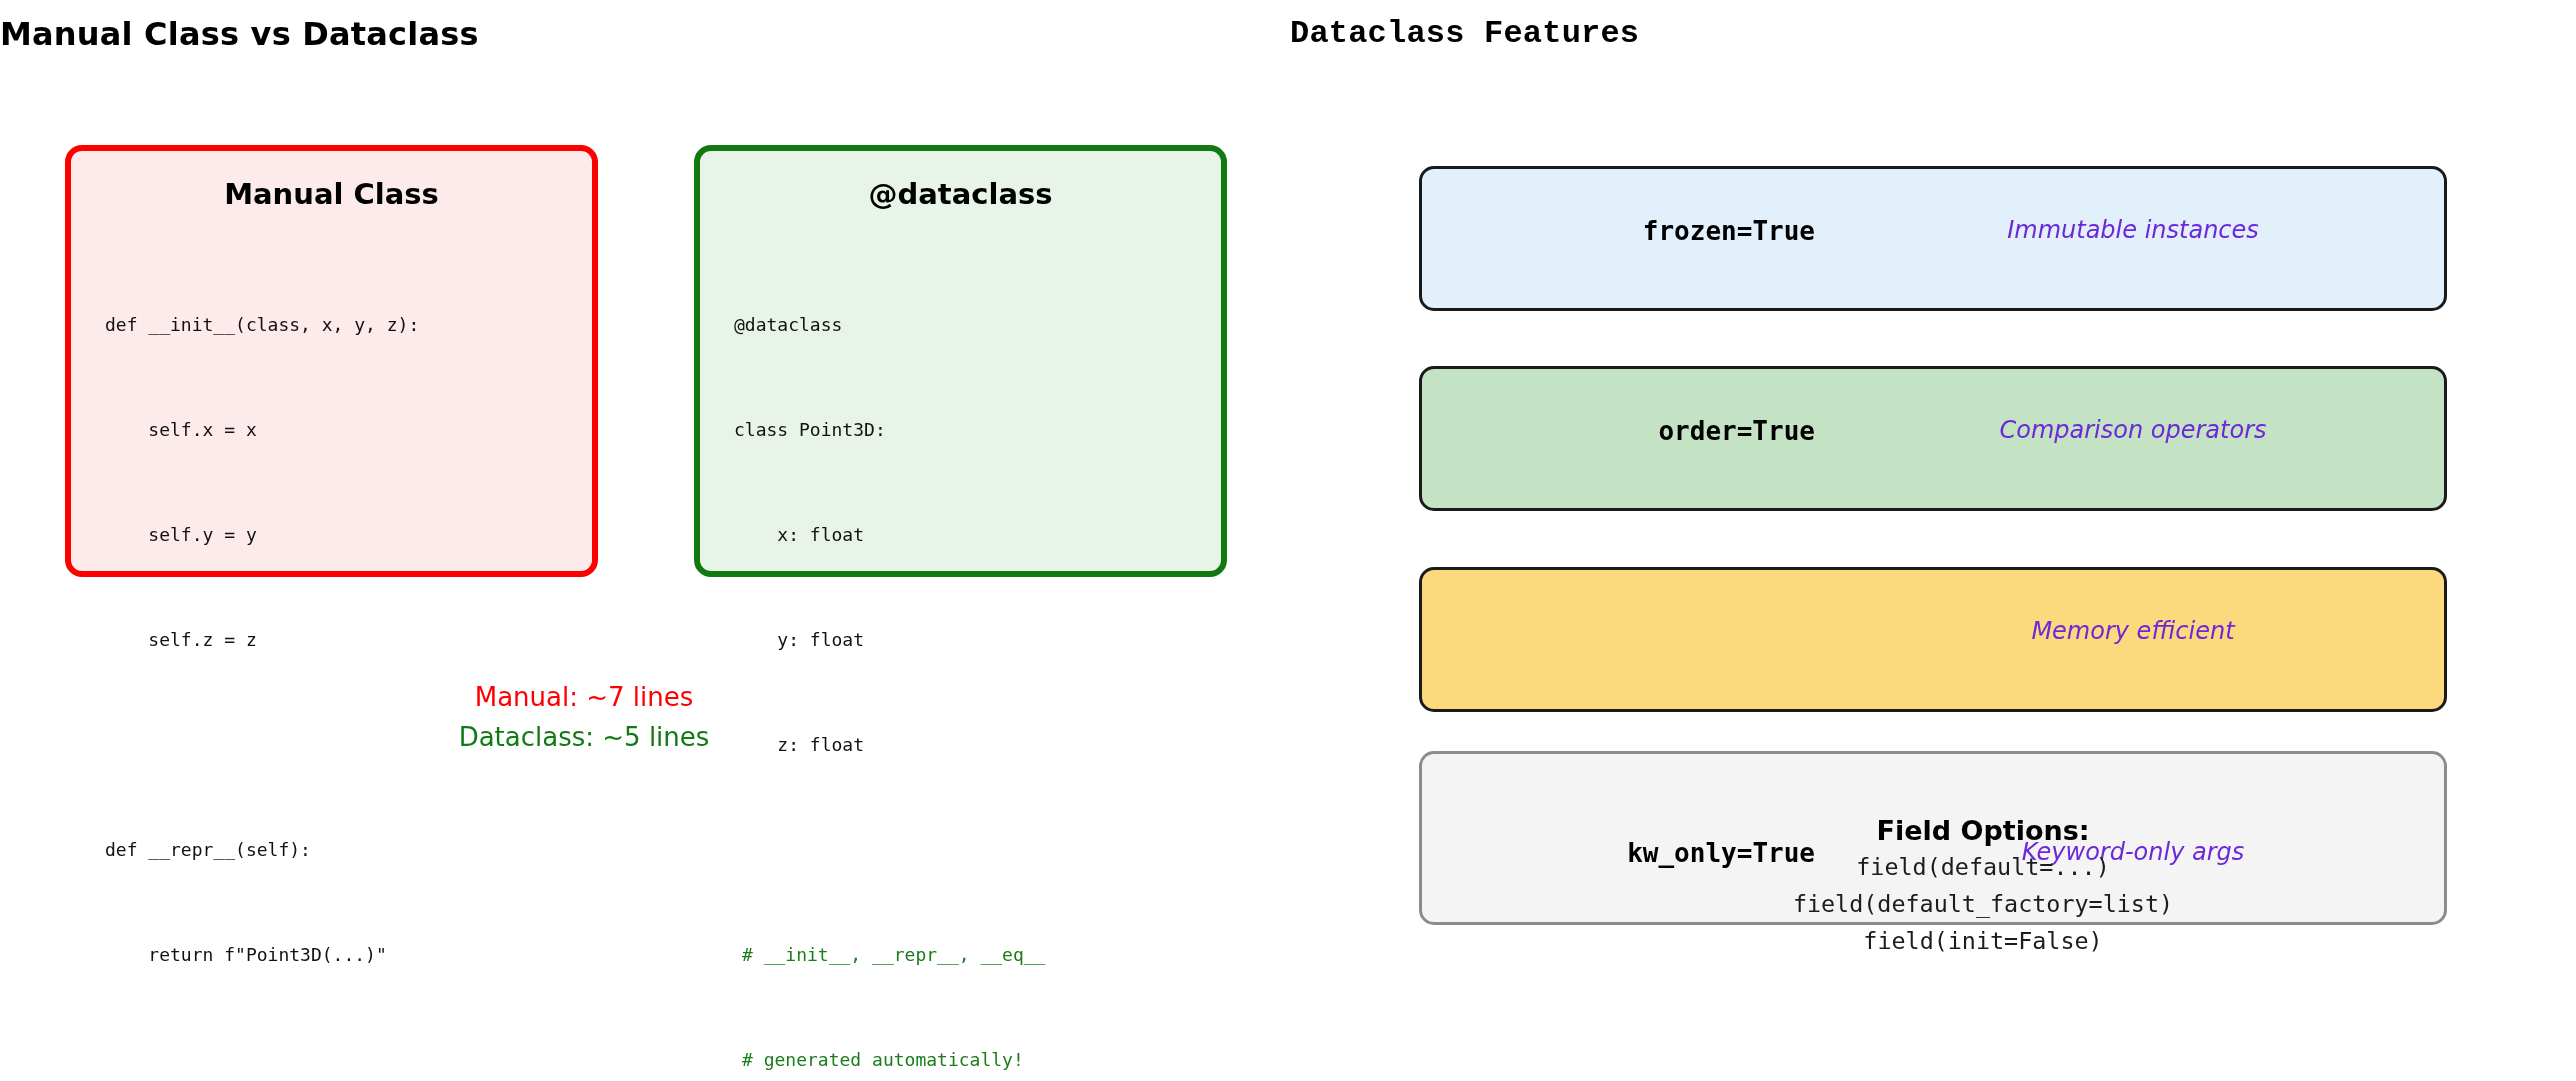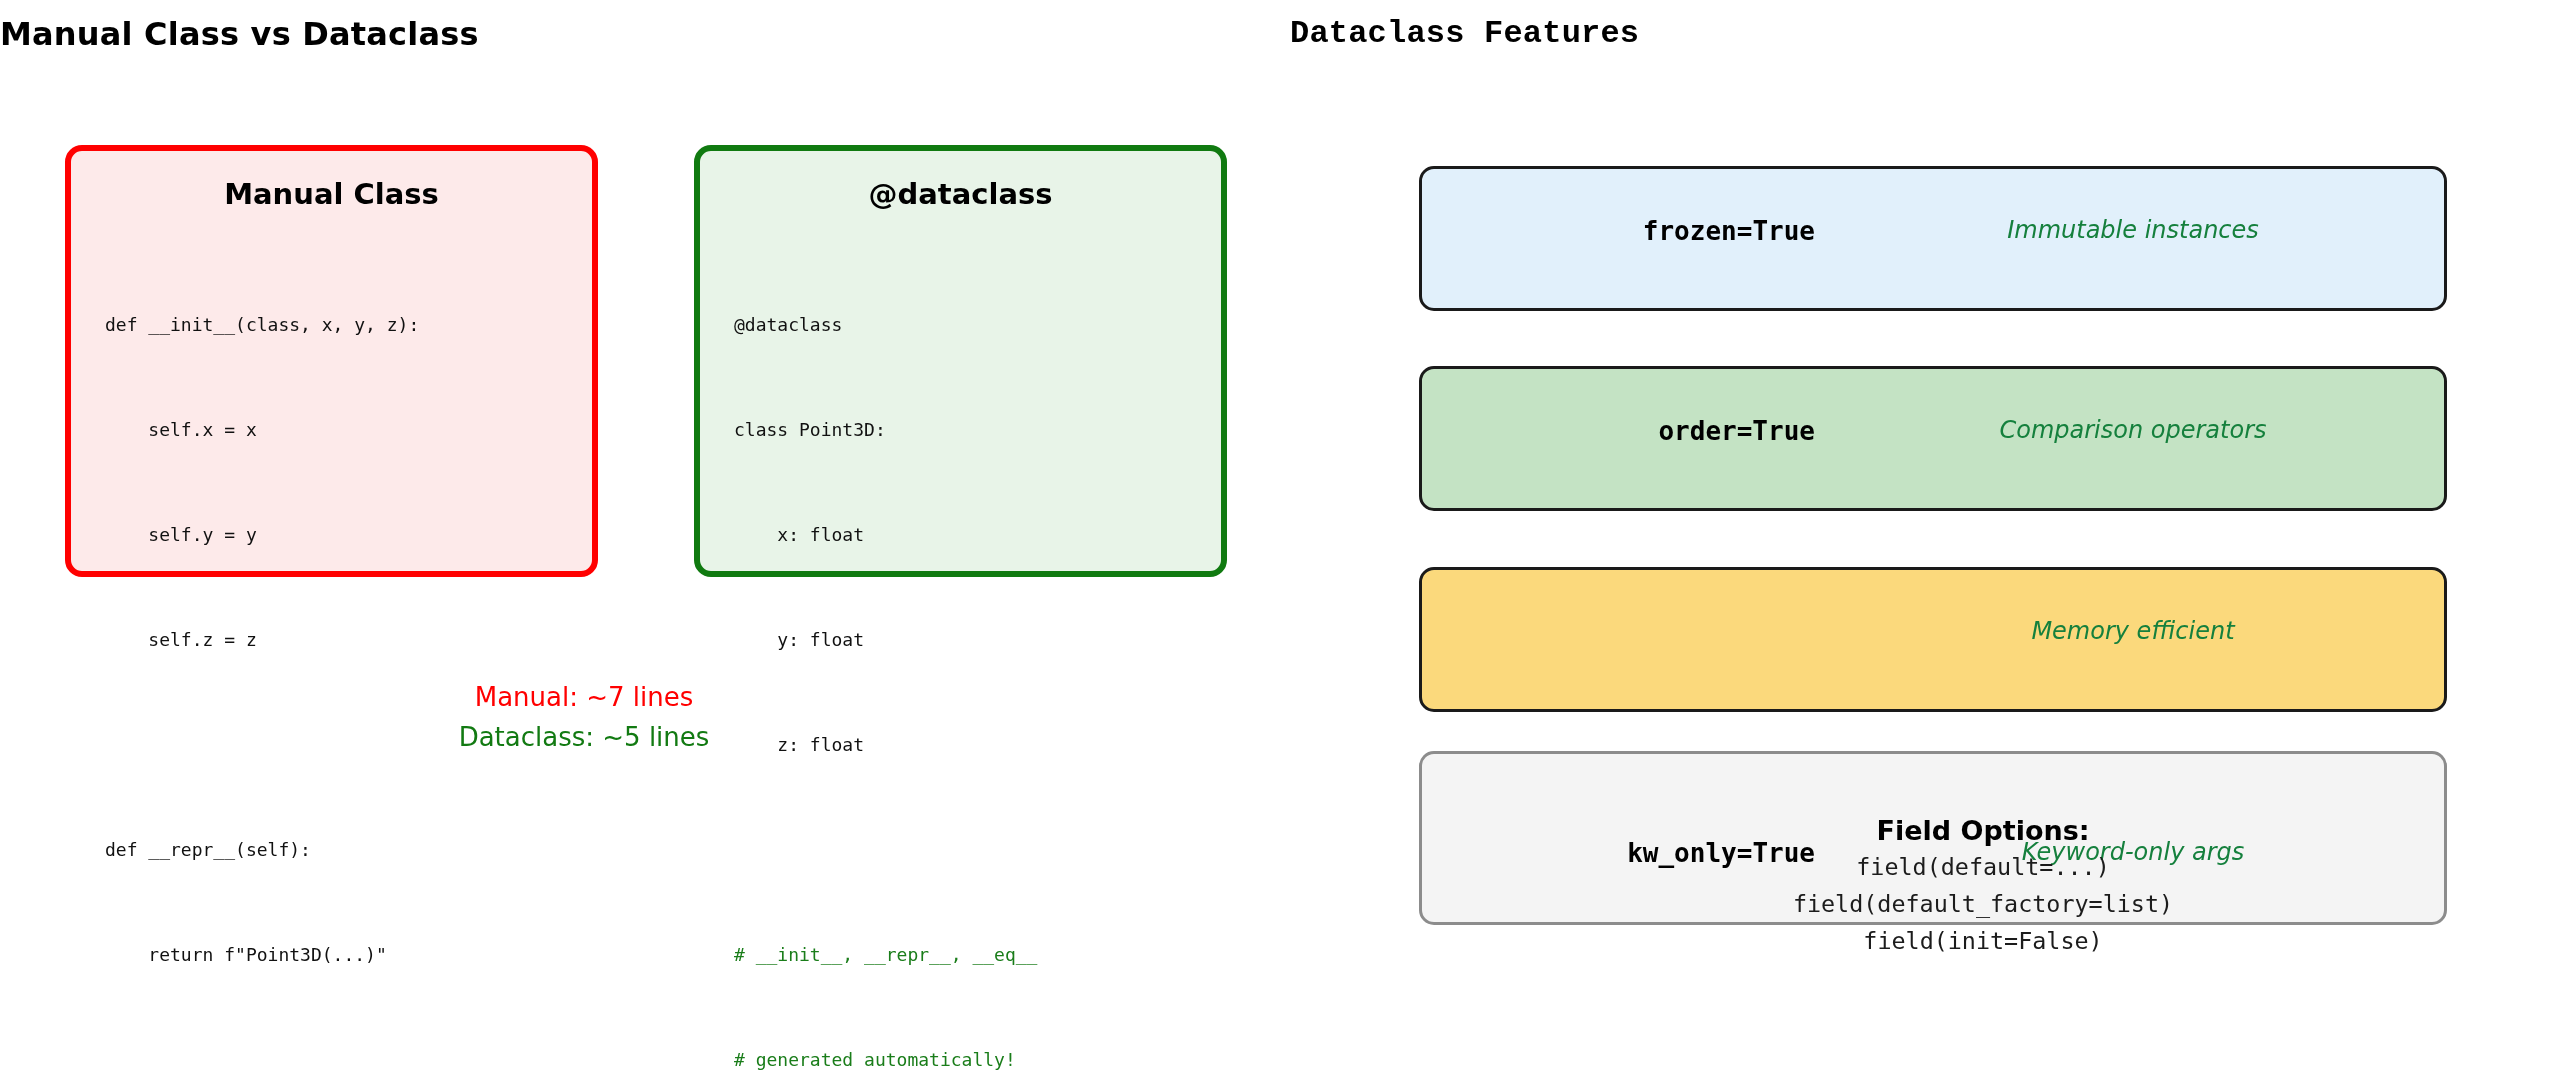--- a/index.html
+++ b/index.html
@@ -59,21 +59,21 @@
     position: absolute;
     left: 34px;
     top: 86px;
     font-family: "DejaVu Sans Mono", monospace;
     font-size: 18px;
     line-height: 35px;
     color: #111111;
     white-space: pre;
   }
   .code-line { white-space: pre; }
-  .code-line.comment { color: #1a7d1a; }
+  .code-line.comment { color: #1a7d1a; margin-left: 8px; }
   .code-line.blank { color: transparent; }
 
   
   .line-count {
     position: absolute;
     width: 1168px;
     left: 0;
     text-align: center;
     font-family: "DejaVu Sans", sans-serif;
     font-size: 26px;
@@ -103,21 +103,21 @@
     white-space: nowrap;
   }
   .feature-desc {
     position: absolute;
     left: 393px;
     width: 636px;
     text-align: center;
     font-family: "DejaVu Sans", sans-serif;
     font-style: italic;
     font-size: 24px;
-    color: #15803d;
+    color: #6d28d9;
     white-space: nowrap;
   }
 
   #feature-frozen { top: 166px;  height: 145px; background: #e1f0fb; }
   #feature-order  { top: 366px;  height: 145px; background: #c4e3c4; }
   #feature-slots  { top: 567px;  height: 145px; background: #fbd97c; }
   #feature-kwonly { top: 751px;  height: 174px; background: #f4f4f4; border-color: #8c8c8c; }
 
   #feature-frozen .feature-label,
   #feature-frozen .feature-desc  { top: 47px; }

